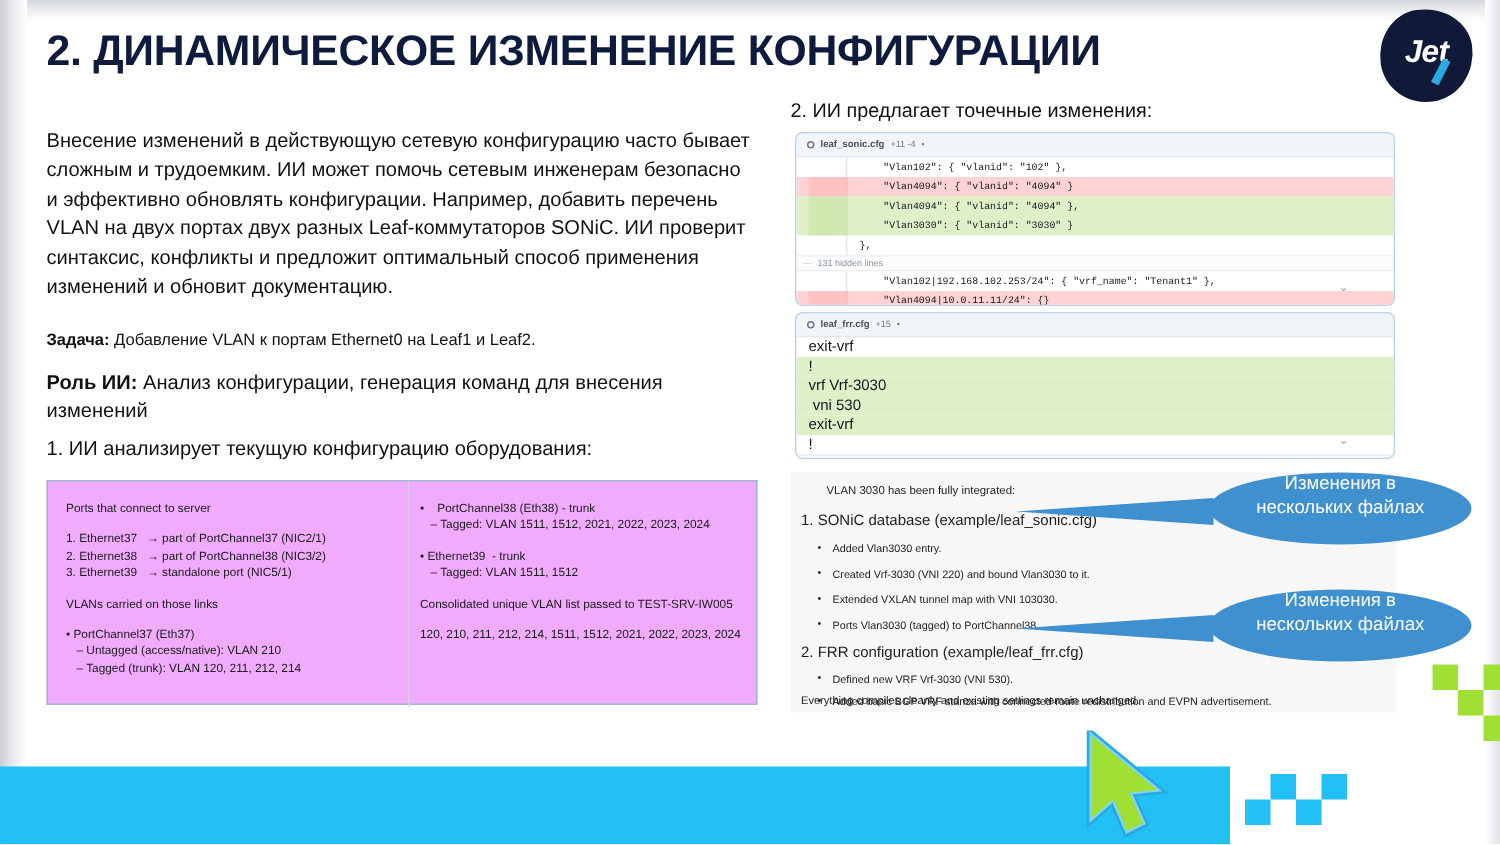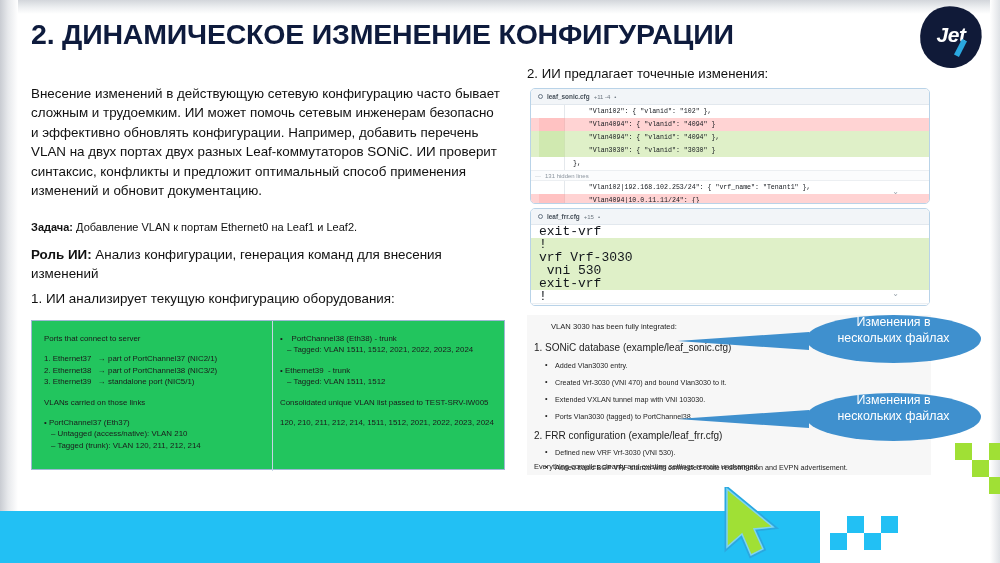--- a/index.html
+++ b/index.html
@@ -79,21 +79,21 @@
   .step1-line {
     position: absolute; left: 31px; top: 289px; width: 470px;
     font-size: 13.4px; line-height: 19px; color: #111111;
   }
   .b { font-weight: bold; }
 
   
   .cfgbox {
     position: absolute; left: 31px; top: 320px;
     width: 474px; height: 150px;
-    background: #22c55e;
+    background: #f0abfc;
     border: 1px solid #9fb8d4;
   }
   .cfgbox .col {
     position: absolute; top: 12px;
     font-size: 7.9px; line-height: 11.4px; color: #1b1b1b;
   }
   .cfgbox .colA { left: 12px; width: 228px; }
   .cfgbox .colB { left: 248px; width: 218px; }
   .cfg-div {
     position: absolute; left: 240px; top: 0; width: 1px; height: 150px;
@@ -163,21 +163,21 @@
   .hidden-sep .dash { color: #c6ccd2; margin-right: 4px; }
   .chev {
     position: absolute; right: 30px;
     font-size: 8px; color: #9aa4ad;
   }
 
   
   .fline {
     height: 13px; display: flex; align-items: center;
     padding-left: 8px; white-space: pre; color: #13171c;
-    font-family: Liberation Mono, monospace; font-size: 13px;
+    font-family: Liberation Sans, sans-serif; font-size: 10px;
   }
 
   
   .summary {
     position: absolute; left: 527px; top: 315px;
     width: 404px; height: 160px;
     background: #f7f7f7;
   }
   .summary .s-title {
     position: absolute; left: 24px; top: 7px;
@@ -348,21 +348,21 @@
         </div>
 
     </div>
     <div class="chev" style="top:80px">⌄</div>
   </div>
 
   <div class="summary">
     <div class="s-title">VLAN 3030 has been fully integrated:</div>
     <div class="s-sec" style="top:27px">1. SONiC database (example/leaf_sonic.cfg)</div>
     <div class="s-bul" style="top:46px">Added Vlan3030 entry.</div>
-    <div class="s-bul" style="top:63px">Created Vrf-3030 (VNI 470) and bound Vlan3030 to it.</div>
+    <div class="s-bul" style="top:63px">Created Vrf-3030 (VNI 220) and bound Vlan3030 to it.</div>
     <div class="s-bul" style="top:80px">Extended VXLAN tunnel map with VNI 103030.</div>
     <div class="s-bul" style="top:97px">Ports Vlan3030 (tagged) to PortChannel38.</div>
     <div class="s-sec" style="top:115px">2. FRR configuration (example/leaf_frr.cfg)</div>
     <div class="s-bul" style="top:133px">Defined new VRF Vrf-3030 (VNI 530).</div>
     <div class="s-bul" style="top:148px">Added basic BGP VRF stanza with connected-route redistribution and EVPN advertisement.</div>
     <div class="s-foot" style="bottom:4px">Everything compiles cleanly and existing settings remain unchanged.</div>
   </div>
 
   <div class="callout-tail" id="tail-1"></div>
   <div class="callout" id="callout-1">

